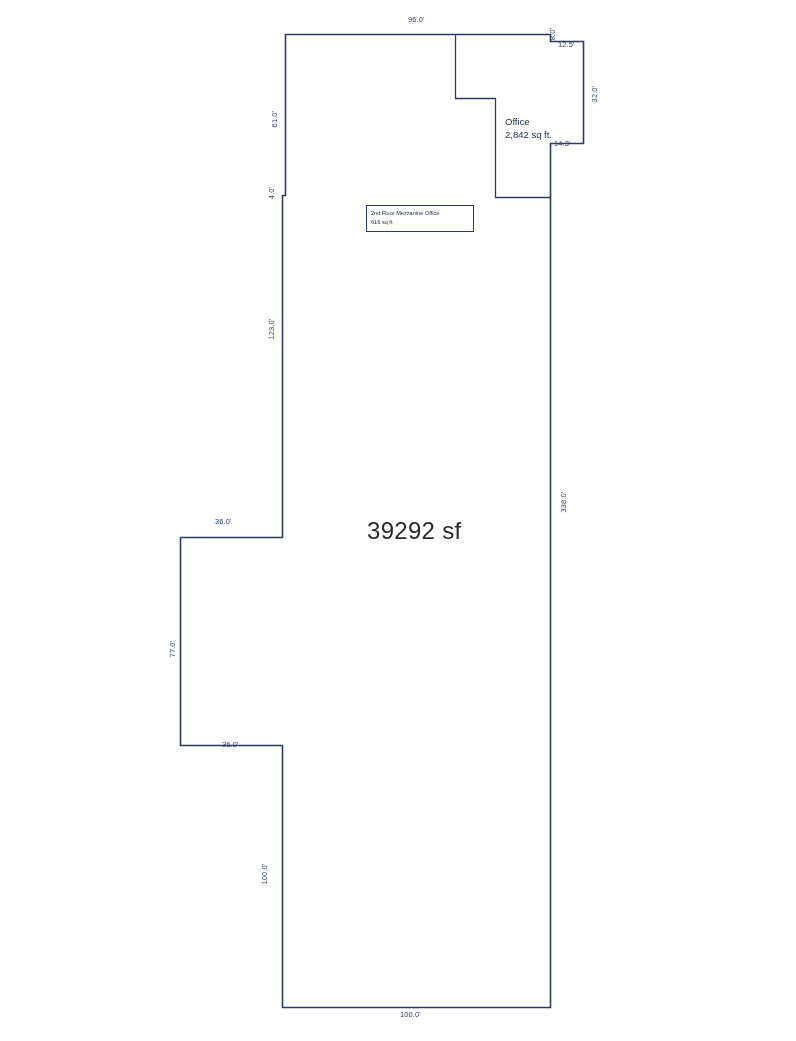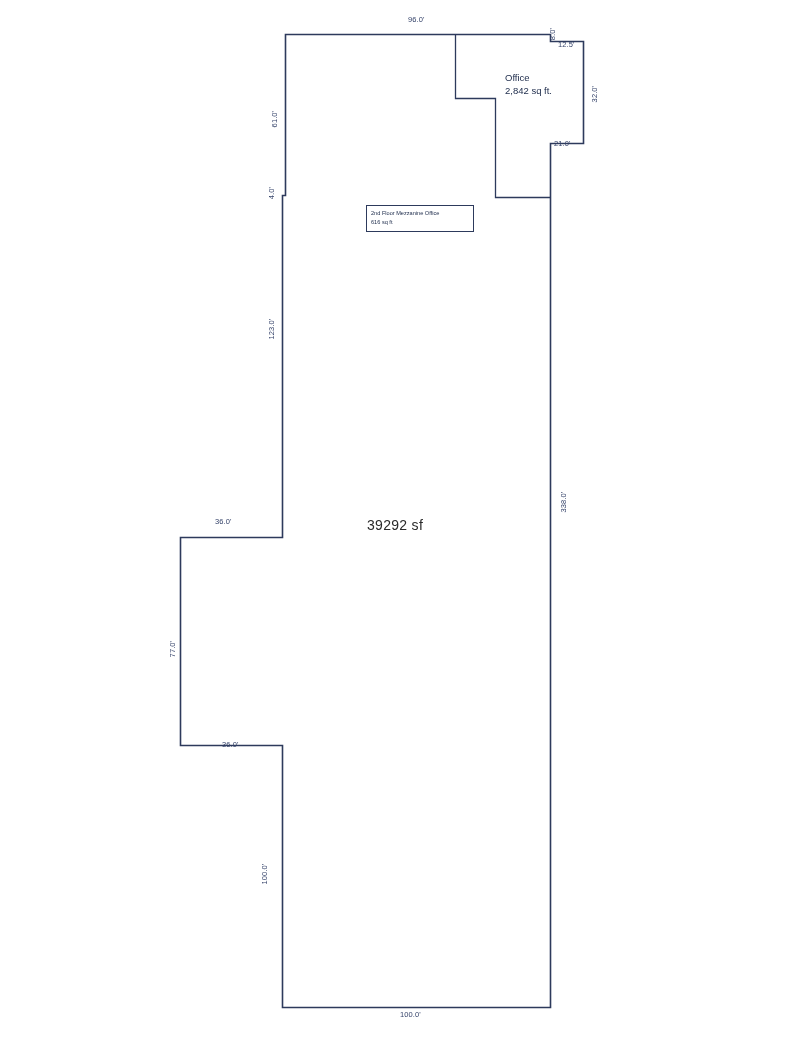--- a/index.html
+++ b/index.html
@@ -38,29 +38,30 @@
     line-height:1.1;
     pointer-events:none;
   }
   .dim{
     font-size:7.5px;
     letter-spacing:0.1px;
     color:#35436a;
   }
   .rot-ccw{ transform:rotate(-90deg); }
   .area-main{
-    font-size:14px;
+    font-size:24px;
     color:#2a2a2a;
     letter-spacing:0.3px;
   }
   .office-label{
     font-size:9.5px;
     color:#22304f;
     text-align:center;
     line-height:1.35;
+    margin-top:44px;
   }
   .mezz-box{
     position:absolute;
     border:1.2px solid #2d3a5c;
     background:#ffffff;
     box-sizing:border-box;
   }
   .mezz-text{
     position:absolute;
     font-size:5.6px;
@@ -111,21 +112,21 @@
   <div class="mezz-text" style="left:371px;top:218px;">616 sq ft</div>
 
   <div class="label dim" style="left:408px;top:16px;">96.0'</div>
 
   <div class="label dim rot-ccw" style="left:547px;top:30px;">8.0'</div>
 
   <div class="label dim" style="left:558px;top:41px;">12.5'</div>
 
   <div class="label dim rot-ccw" style="left:587px;top:90px;">32.0'</div>
 
-  <div class="label dim" style="left:554px;top:140px;">21.0'</div>
+  <div class="label dim" style="left:554px;top:140px;">14.3'</div>
 
   <div class="label dim rot-ccw" style="left:267px;top:115px;">61.0'</div>
 
   <div class="label dim rot-ccw" style="left:266px;top:189px;">4.0'</div>
 
   <div class="label dim rot-ccw" style="left:262px;top:325px;">123.0'</div>
 
   <div class="label dim" style="left:215px;top:518px;">36.0'</div>
 
   <div class="label dim rot-ccw" style="left:165px;top:645px;">77.0'</div>

